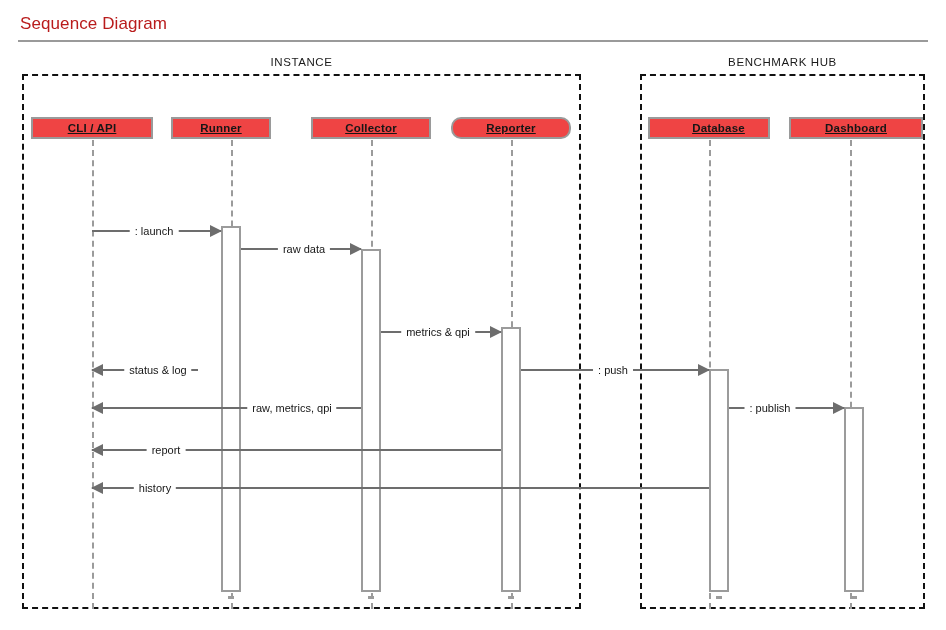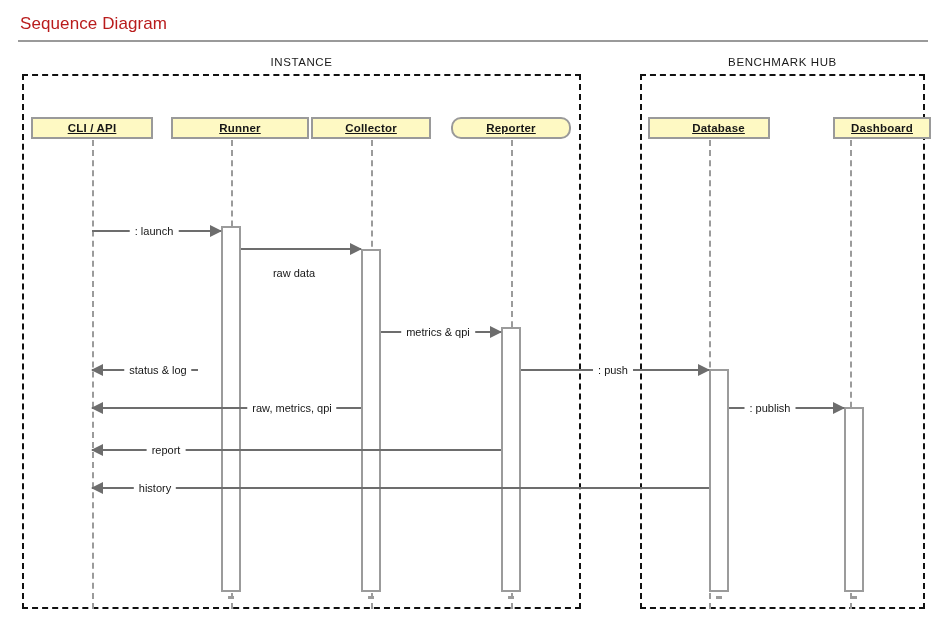--- a/index.html
+++ b/index.html
@@ -60,21 +60,21 @@
     position: absolute;
     width: 0;
     border-left: 2px dashed #9b9b9b;
     box-sizing: border-box;
   }
 
   
   .participant {
     position: absolute;
     height: 22px;
-    background: #fef9c3;
+    background: #ef4444;
     border: 2px solid #9a9a9a;
     box-sizing: border-box;
     display: flex;
     align-items: center;
     justify-content: center;
   }
   .participant-label {
     font-size: 11.5px;
     font-weight: bold;
     color: #161616;
@@ -175,21 +175,21 @@
     </div>
   <div id="messages-layer">
       <div class="msg" style="left: 92px; top: 223px; width: 129px;">
         <div class="msg-line"></div>
         <div class="arrowhead right"></div>
         <div class="msg-label" style="left: 62px;">: launch</div>
       </div>
       <div class="msg" style="left: 241px; top: 241px; width: 120px;">
         <div class="msg-line"></div>
         <div class="arrowhead right"></div>
-        <div class="msg-label" style="left: 53px; margin-top: 24px;">raw data</div>
+        <div class="msg-label" style="left: 63px;">raw data</div>
       </div>
       <div class="msg" style="left: 381px; top: 324px; width: 120px;">
         <div class="msg-line"></div>
         <div class="arrowhead right"></div>
         <div class="msg-label" style="left: 57px;">metrics &amp; qpi</div>
       </div>
       <div class="msg" style="left: 92px; top: 362px; width: 106px;">
         <div class="msg-line"></div>
         <div class="arrowhead left"></div>
         <div class="msg-label" style="left: 66px;">status &amp; log</div>
@@ -217,30 +217,30 @@
       <div class="msg" style="left: 92px; top: 480px; width: 617px;">
         <div class="msg-line"></div>
         <div class="arrowhead left"></div>
         <div class="msg-label" style="left: 63px;">history</div>
       </div>
     </div>
   <div id="participants-layer">
       <div class="participant" style="left: 31px; top: 117px; width: 122px;">
         <span class="participant-label">CLI / API</span>
       </div>
-      <div class="participant" style="left: 171px; top: 117px; width: 138px;">
+      <div class="participant" style="left: 171px; top: 117px; width: 100px;">
         <span class="participant-label">Runner</span>
       </div>
       <div class="participant" style="left: 311px; top: 117px; width: 120px;">
         <span class="participant-label">Collector</span>
       </div>
       <div class="participant" style="left: 451px; top: 117px; width: 120px; border-radius: 10px;">
         <span class="participant-label">Reporter</span>
       </div>
       <div class="participant" style="left: 648px; top: 117px; width: 122px; padding-left: 19px;">
         <span class="participant-label">Database</span>
       </div>
-      <div class="participant" style="left: 833px; top: 117px; width: 98px;">
+      <div class="participant" style="left: 789px; top: 117px; width: 134px;">
         <span class="participant-label">Dashboard</span>
       </div>
     </div>
 
 </div>
 
 </body></html>

